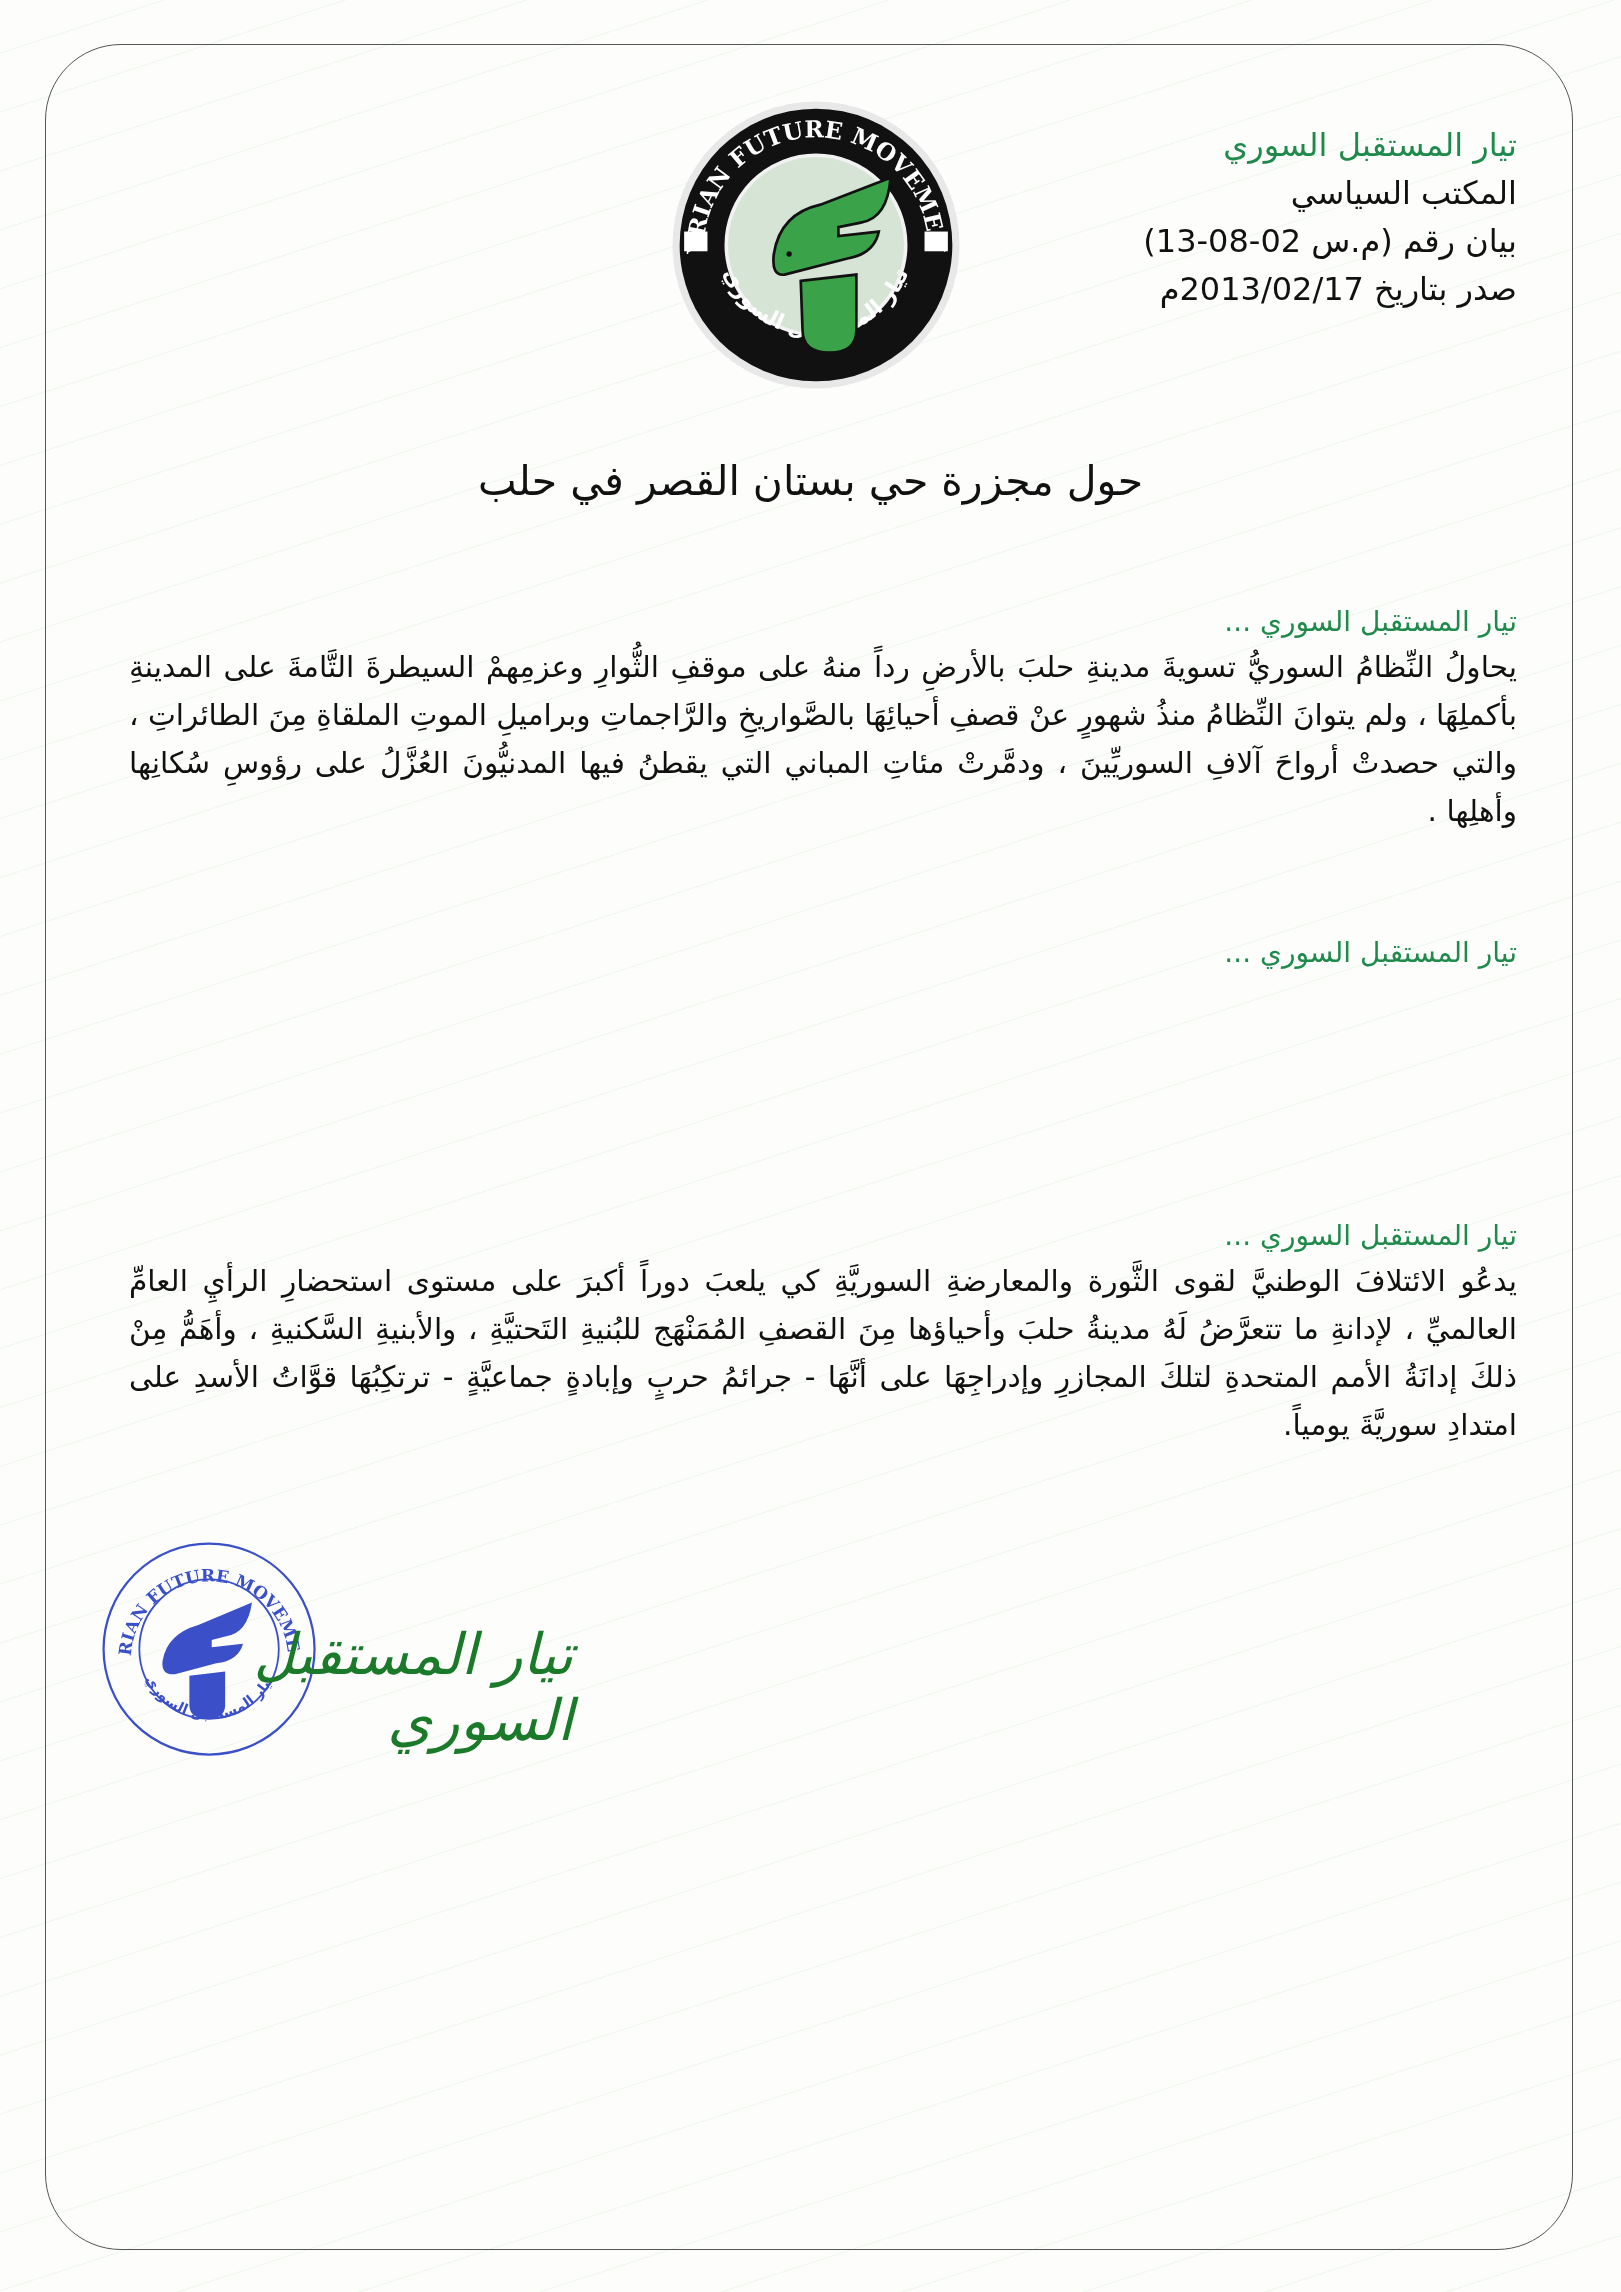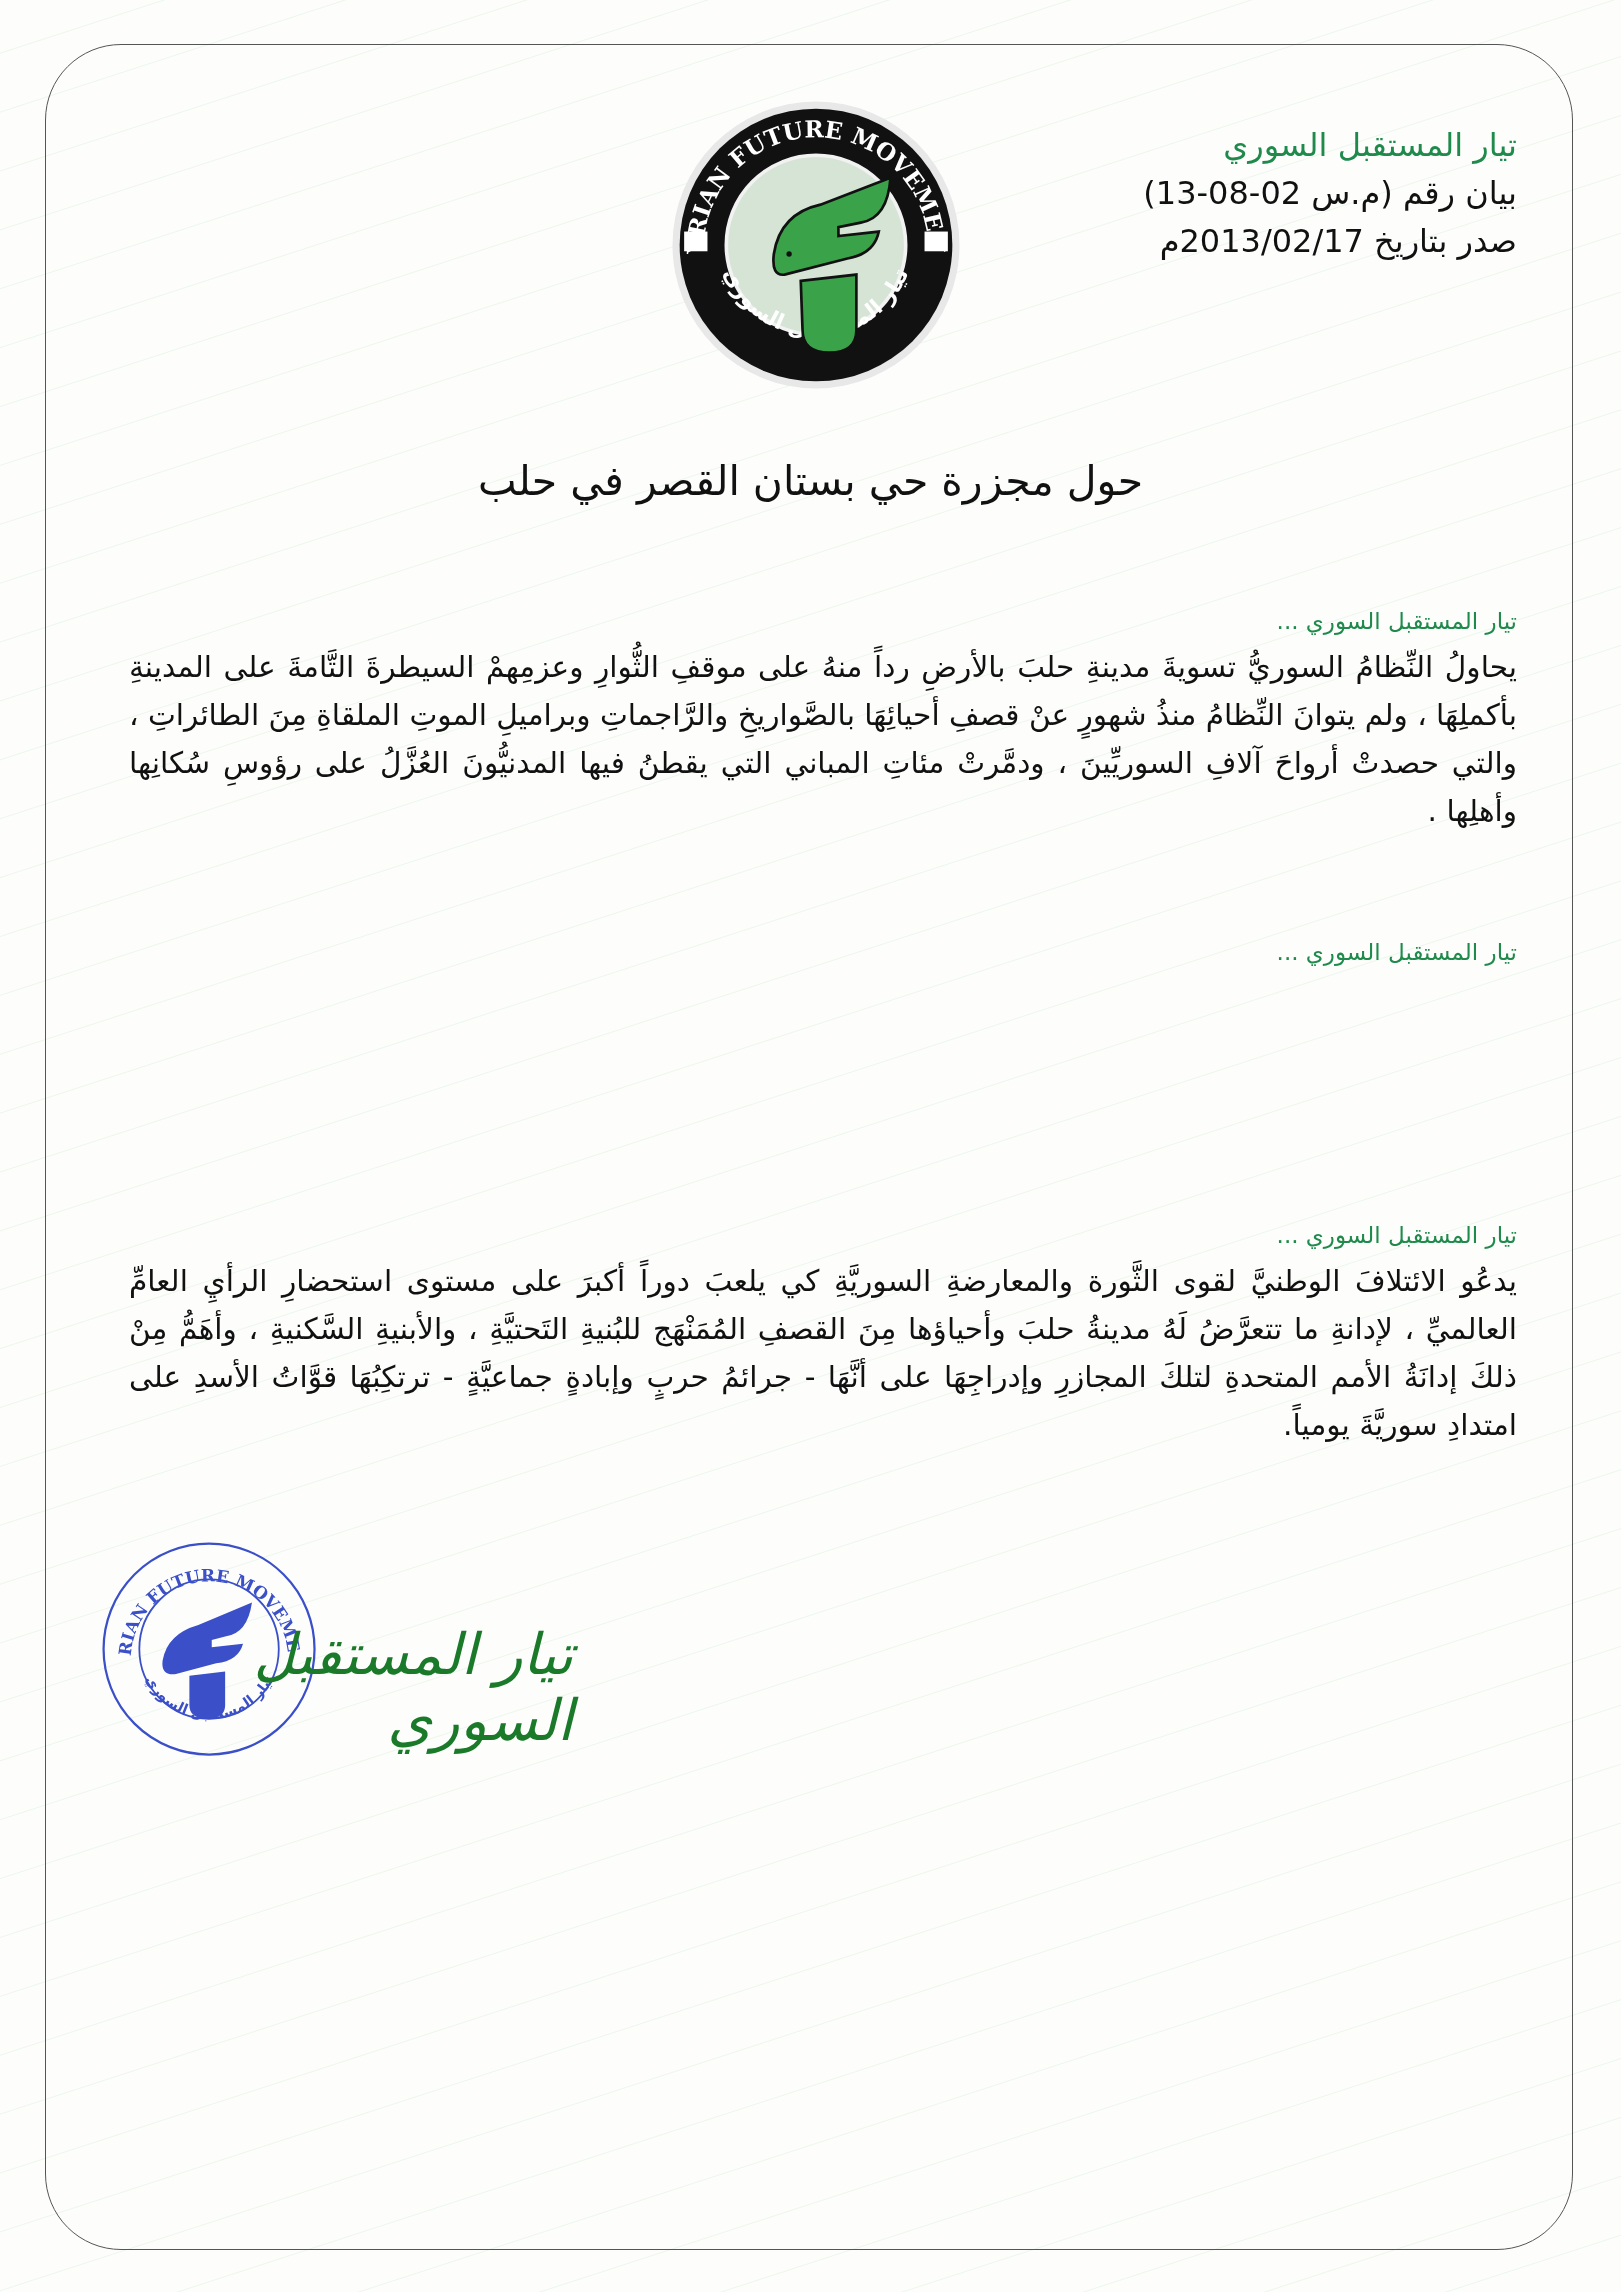--- a/index.html
+++ b/index.html
@@ -29,21 +29,21 @@
     position: absolute; left: 668px; top: 97px; width: 296px; height: 296px;
   }
   .title {
     position: absolute; left: 0; width: 1621px; top: 457px; text-align: center;
     font-size: 41px; font-weight: normal; color: #111; direction: rtl;
     font-family: "DejaVu Sans", sans-serif;
   }
   .section {
     position: absolute; right: 104px; width: 1388px;
   }
-  .section-heading { color: #1f8a4c; font-size: 23px; line-height: 43px; }
+  .section-heading { color: #1f8a4c; font-size: 28px; line-height: 43px; }
   .section-body {
     color: #111; font-size: 29.6px; line-height: 48px; text-align: justify;
     text-align-last: right;
   }
   #s1 { top: 600px; }
   #s2 { top: 931px; }
   #s3 { top: 1214px; }
   .stamp {
     position: absolute; left: 100px; top: 1540px; width: 219px; height: 219px;
   }
@@ -77,20 +77,21 @@
   <rect x="286" y="150" width="26" height="22" fill="#fff"></rect>
   <g>
     <path d="M 118 175 Q 125 130 170 120 L 248 90 Q 245 135 215 140 L 190 145 L 190 155 L 235 150 Q 230 175 200 180 L 130 198 Q 115 200 118 175 Z" fill="#3aa34a" stroke="#111" stroke-width="3"></path>
     <path d="M 148 205 L 210 198 L 210 260 Q 210 285 180 285 Q 150 285 150 260 Z" fill="#3aa34a" stroke="#111" stroke-width="3"></path>
     <circle cx="135" cy="175" r="3" fill="#111"></circle>
   </g>
 </svg>
 
 <div class="header-info rtl">
   <div class="org-name-green">تيار المستقبل السوري</div>
+  <div class="hdr-line">المكتب السياسي</div>
   <div class="hdr-line">بيان رقم (م.س 02-08-13)</div>
   <div class="hdr-line">صدر بتاريخ 2013/02/17م</div>
 </div>
 
 <div class="title">حول مجزرة حي بستان القصر في حلب</div>
 
 <div class="section rtl" id="s1">
   <div class="section-heading">تيار المستقبل السوري ...</div>
   <div class="section-body">يحاولُ النِّظامُ السوريُّ تسويةَ مدينةِ حلبَ بالأرضِ رداً منهُ على موقفِ الثُّوارِ وعزمِهمْ السيطرةَ التَّامةَ على المدينةِ بأكملِهَا ، ولم يتوانَ النِّظامُ منذُ شهورٍ عنْ قصفِ أحيائِهَا بالصَّواريخِ والرَّاجماتِ وبراميلِ الموتِ الملقاةِ مِنَ الطائراتِ ، والتي حصدتْ أرواحَ آلافِ السوريِّينَ ، ودمَّرتْ مئاتِ المباني التي يقطنُ فيها المدنيُّونَ العُزَّلُ على رؤوسِ سُكانِها وأهلِها .</div>
 </div>

